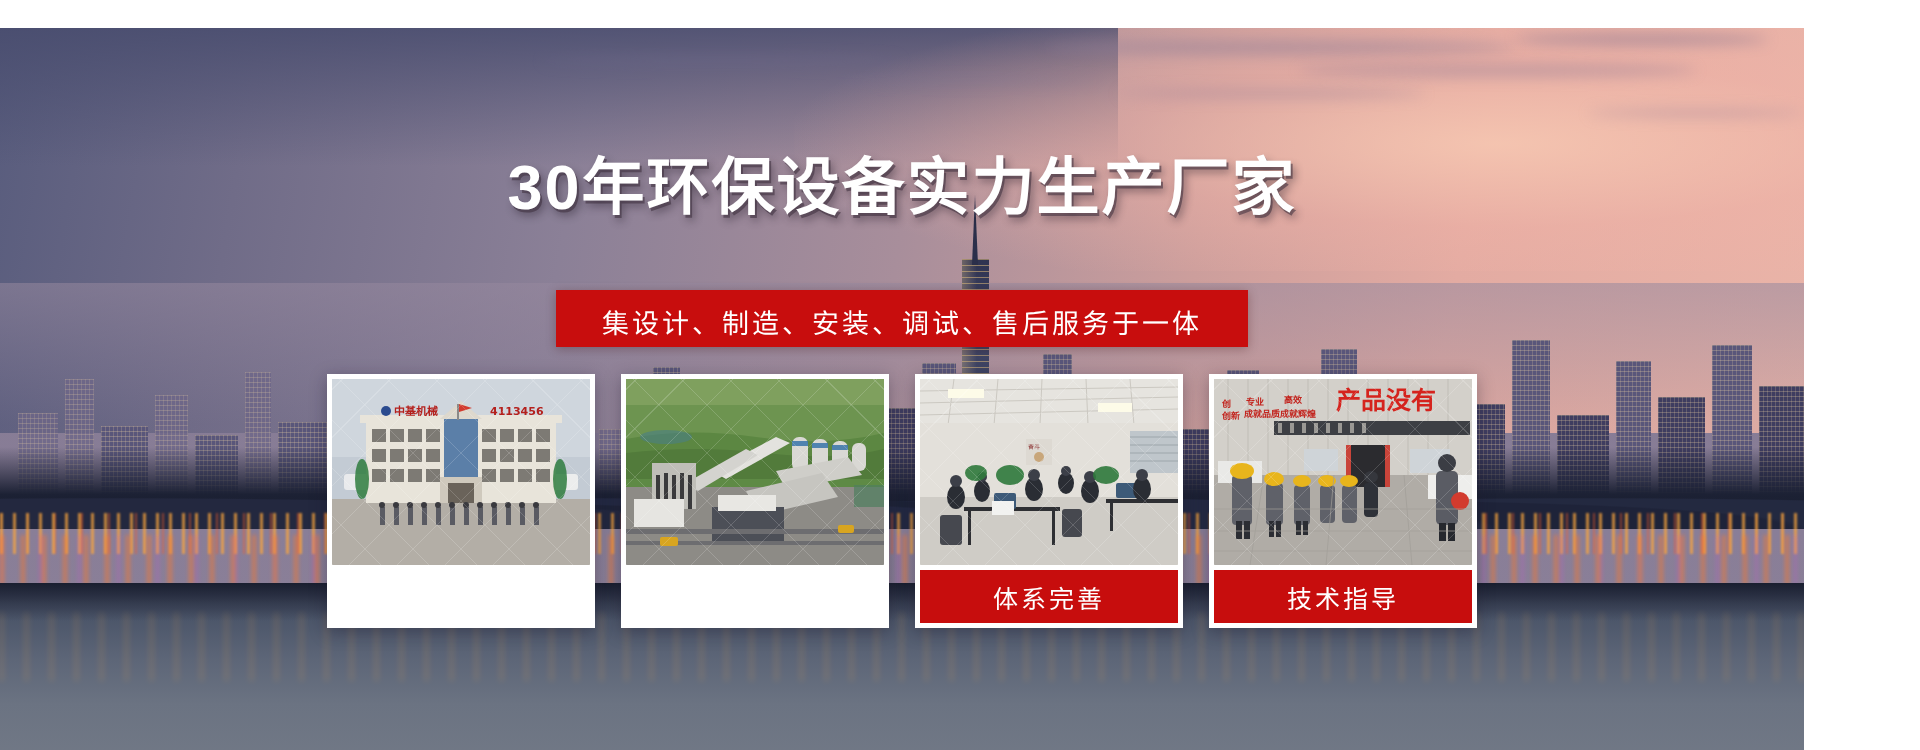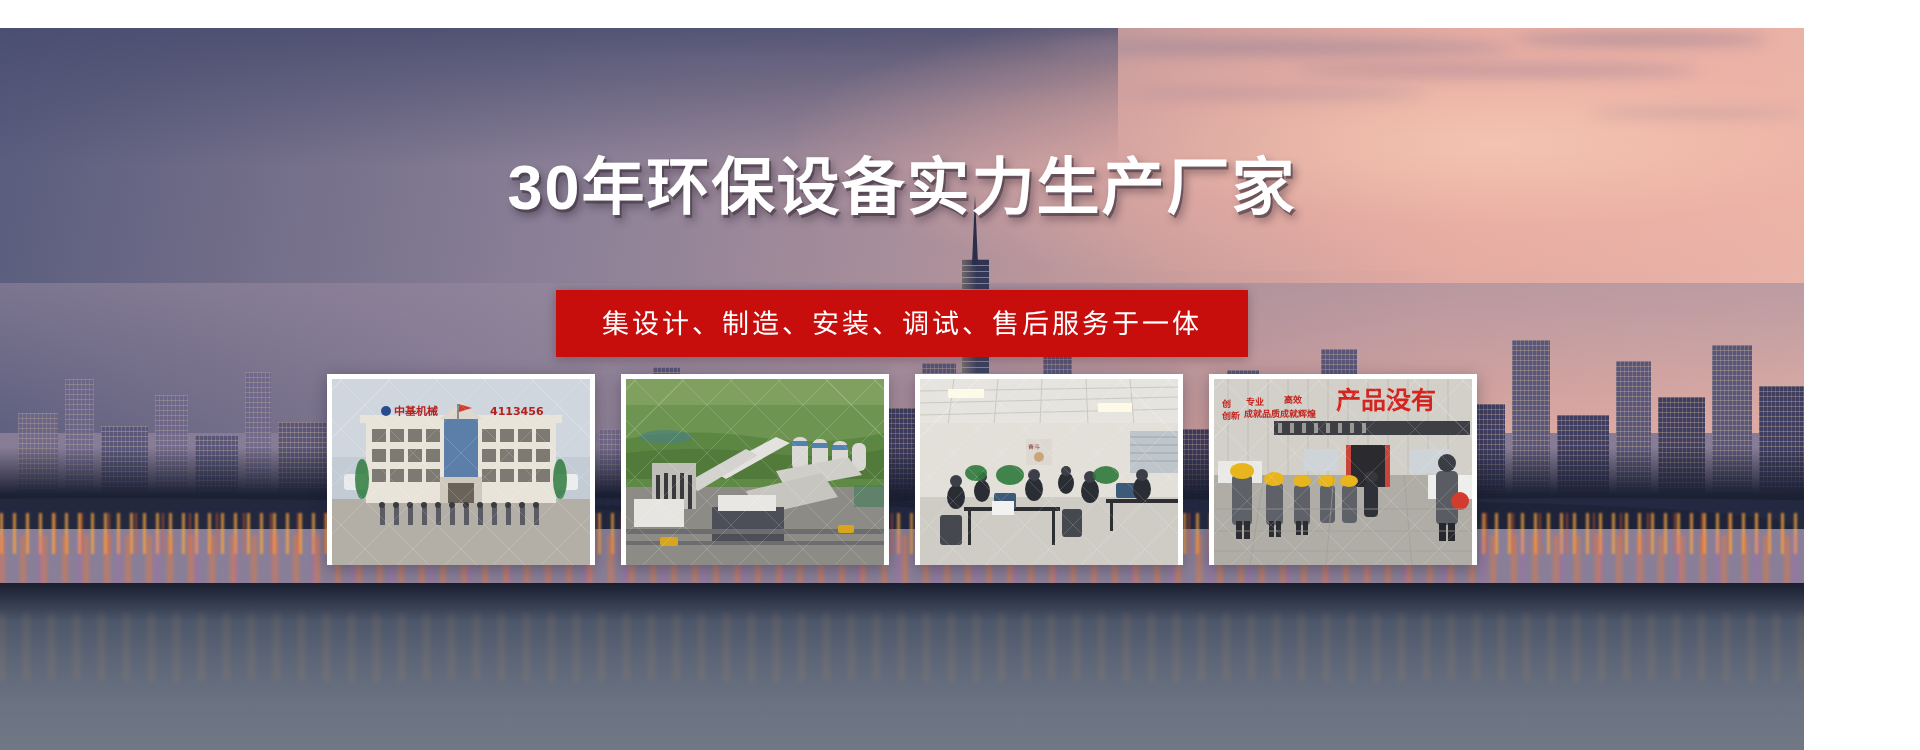--- a/index.html
+++ b/index.html
@@ -105,21 +105,21 @@
 
   
   .title{ position:absolute; left:0; right:0; top:128px; text-align:center;
     font-size:63px; line-height:1; font-weight:bold; color:#ffffff;
     letter-spacing:2px;
     text-shadow:2px 3px 0 rgba(60,45,60,.55), 4px 6px 9px rgba(40,30,45,.45);
     white-space:nowrap; }
 
   .subbar{ position:absolute; left:50%; top:262px; transform:translateX(-50%);
     background:#c80d0d; color:#fff; font-size:27px; font-weight:500;
-    letter-spacing:3px; padding:12px 46px 16px; white-space:nowrap;
+    letter-spacing:3px; padding:12px 46px 6px; white-space:nowrap;
     box-shadow:0 2px 10px rgba(60,10,10,.3); }
 
   
   .cards{ position:absolute; left:50%; transform:translateX(-50%);
     top:346px; display:flex; gap:26px; }
   .card{ width:268px; background:#ffffff; padding:5px 5px 0 5px;
     box-shadow:0 4px 16px rgba(25,20,40,.35); }
   .thumb{ width:258px; height:186px; overflow:hidden; position:relative;
     background:#b9bcc2; }
   .thumb svg{ display:block; width:100%; height:100%; }
@@ -410,20 +410,21 @@
             <ellipse cx="56" cy="94" rx="11" ry="8"></ellipse>
           </g>
           <g fill="#46484f">
             <rect x="20" y="136" width="22" height="30" rx="3"></rect>
             <rect x="142" y="130" width="20" height="28" rx="3"></rect>
           </g>
           <rect x="72" y="122" width="22" height="14" fill="#f2f2f0"></rect>
         </svg>
         <div class="wm"></div>
       </div>
+      <div class="cap">体系完善</div>
     </div>
 
     <div class="card">
       <div class="thumb">
         <svg viewBox="0 0 258 186" preserveAspectRatio="none" aria-hidden="true">
           <rect x="0" y="0" width="258" height="186" fill="#bdb9b2"></rect>
           <rect x="0" y="0" width="258" height="96" fill="#d3d0ca"></rect>
           <g stroke="#c0bdb6" stroke-width="1">
             <path d="M14 0 L14 96"></path>
               <path d="M34 0 L34 96"></path>
@@ -503,16 +504,17 @@
             <path d="M0 130 L258 130"></path>
               <path d="M0 152 L258 152"></path>
               <path d="M0 172 L258 172"></path>
             <path d="M50 96 L36 186"></path>
               <path d="M120 96 L112 186"></path>
               <path d="M190 96 L198 186"></path>
           </g>
         </svg>
         <div class="wm"></div>
       </div>
+      <div class="cap">技术指导</div>
     </div>
 
   </div>
 </div>
 
 </body></html>

